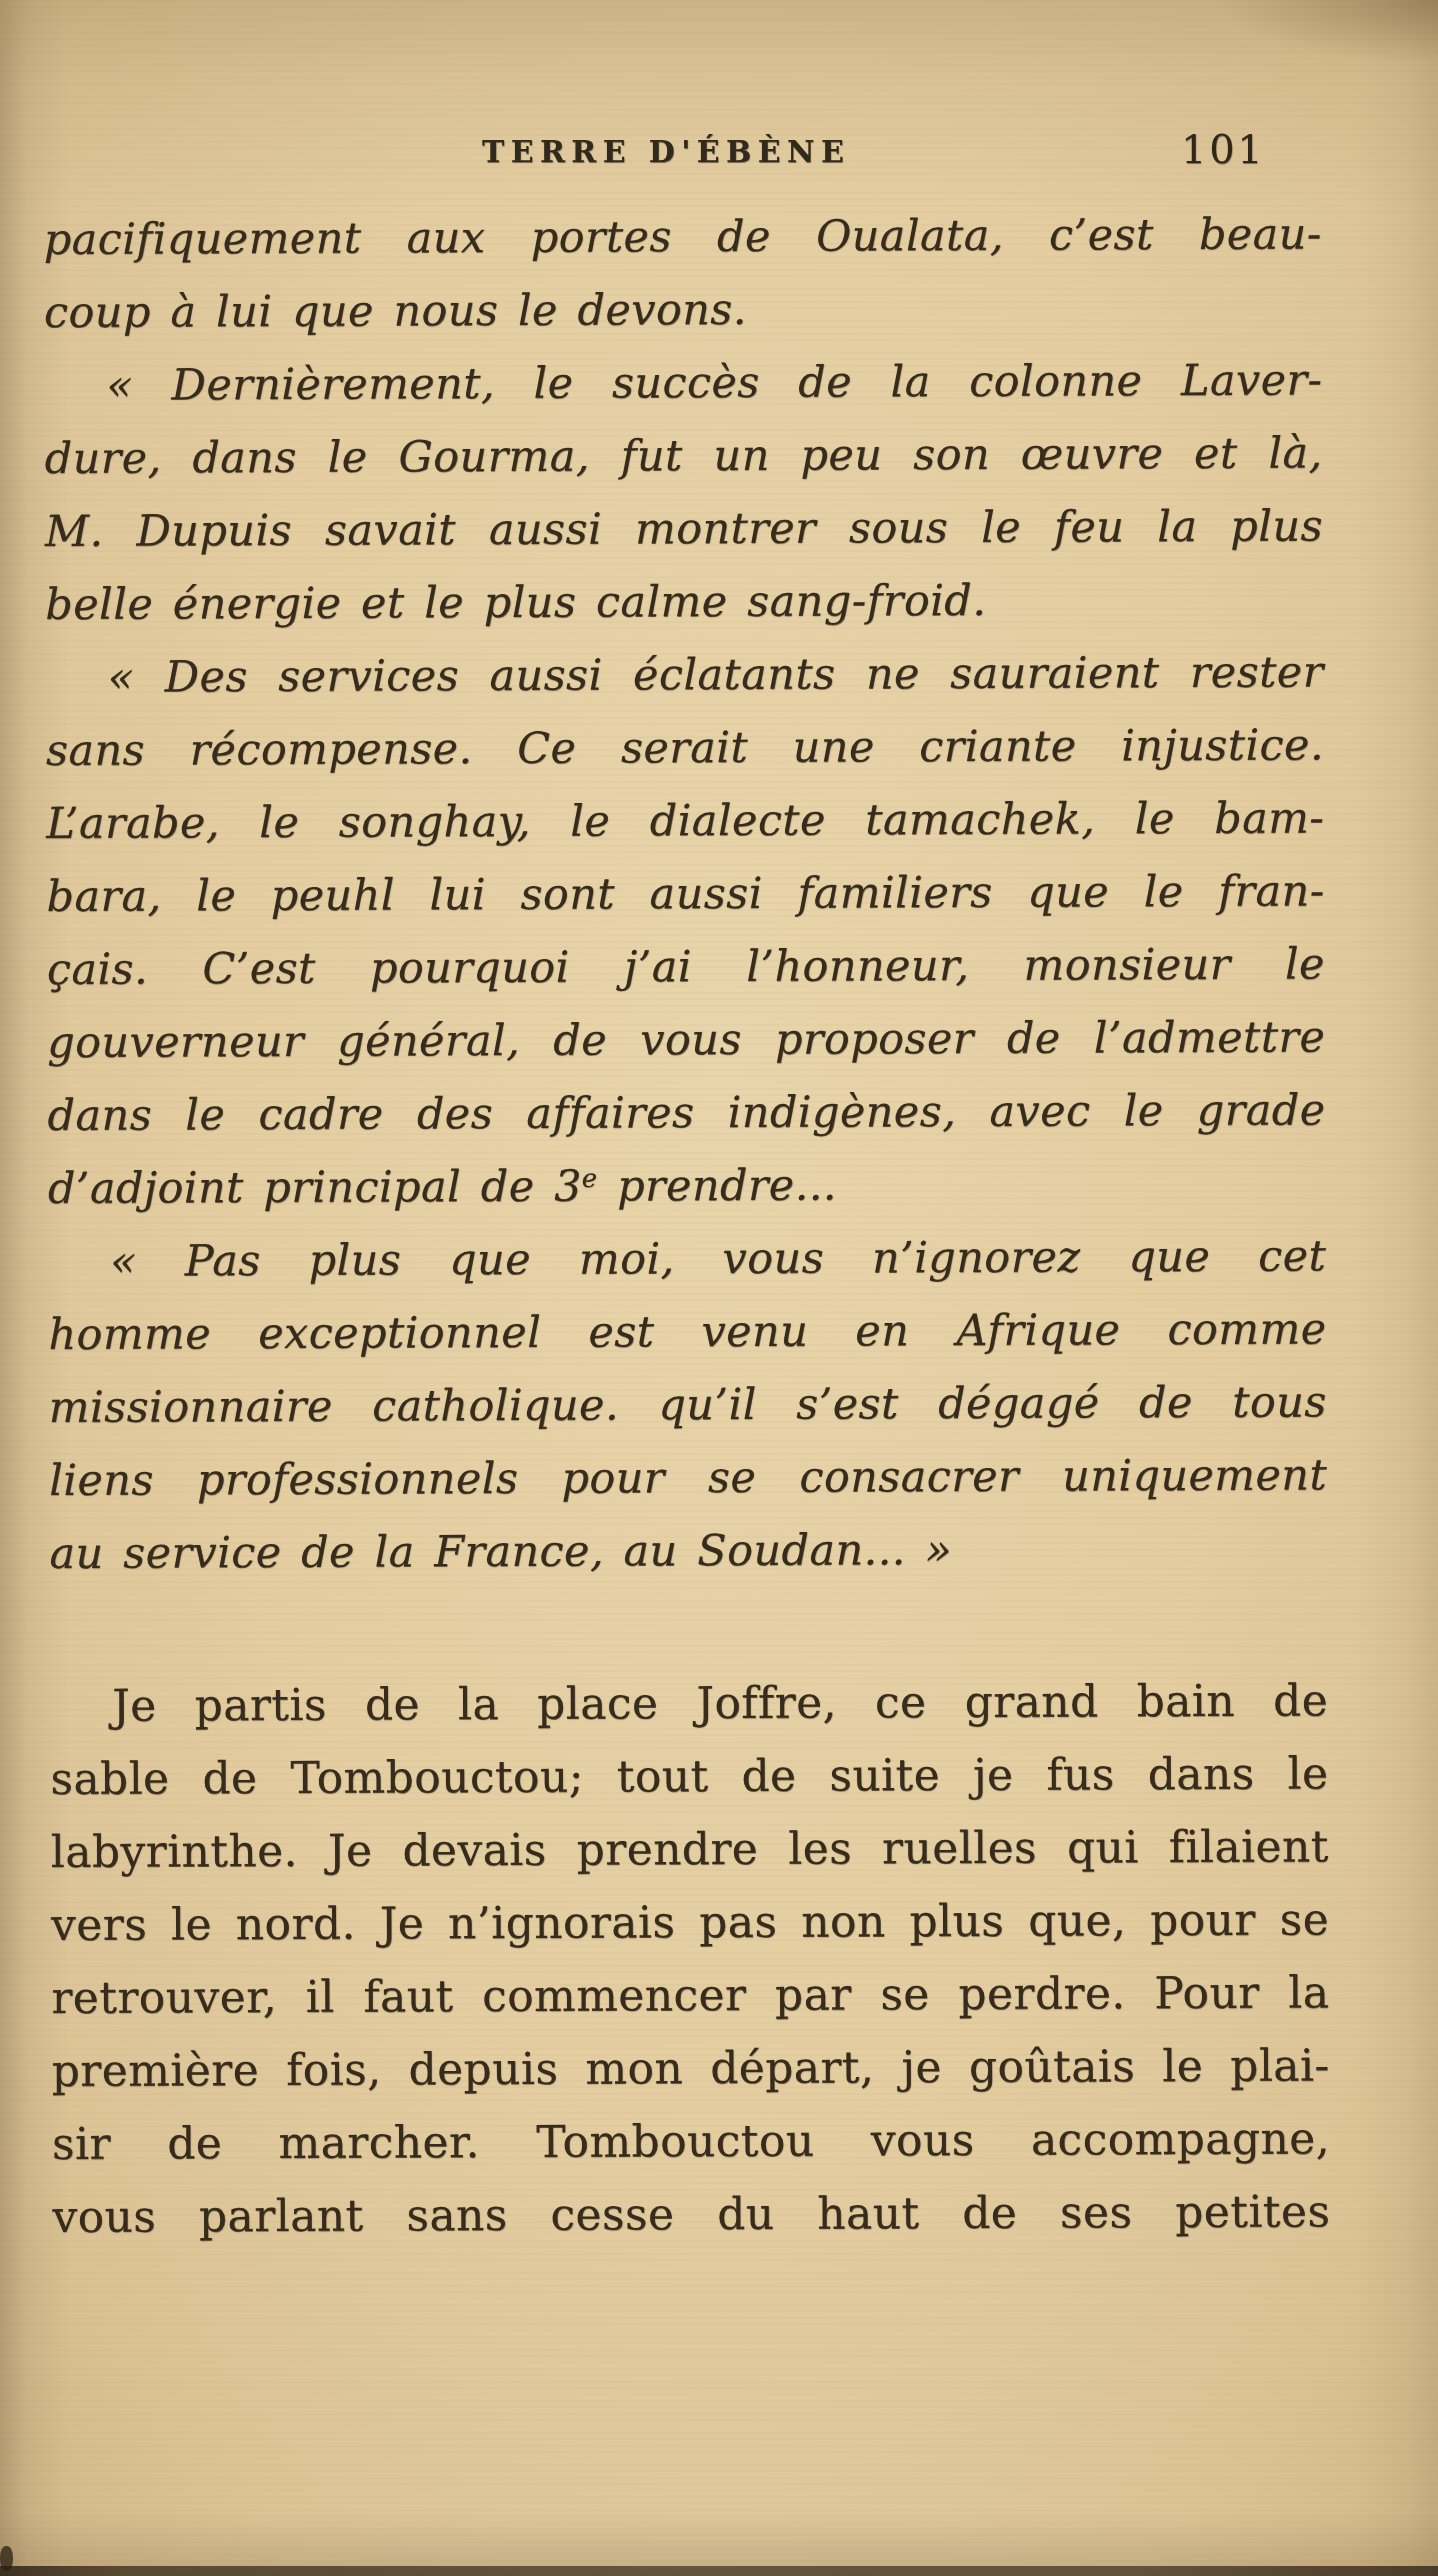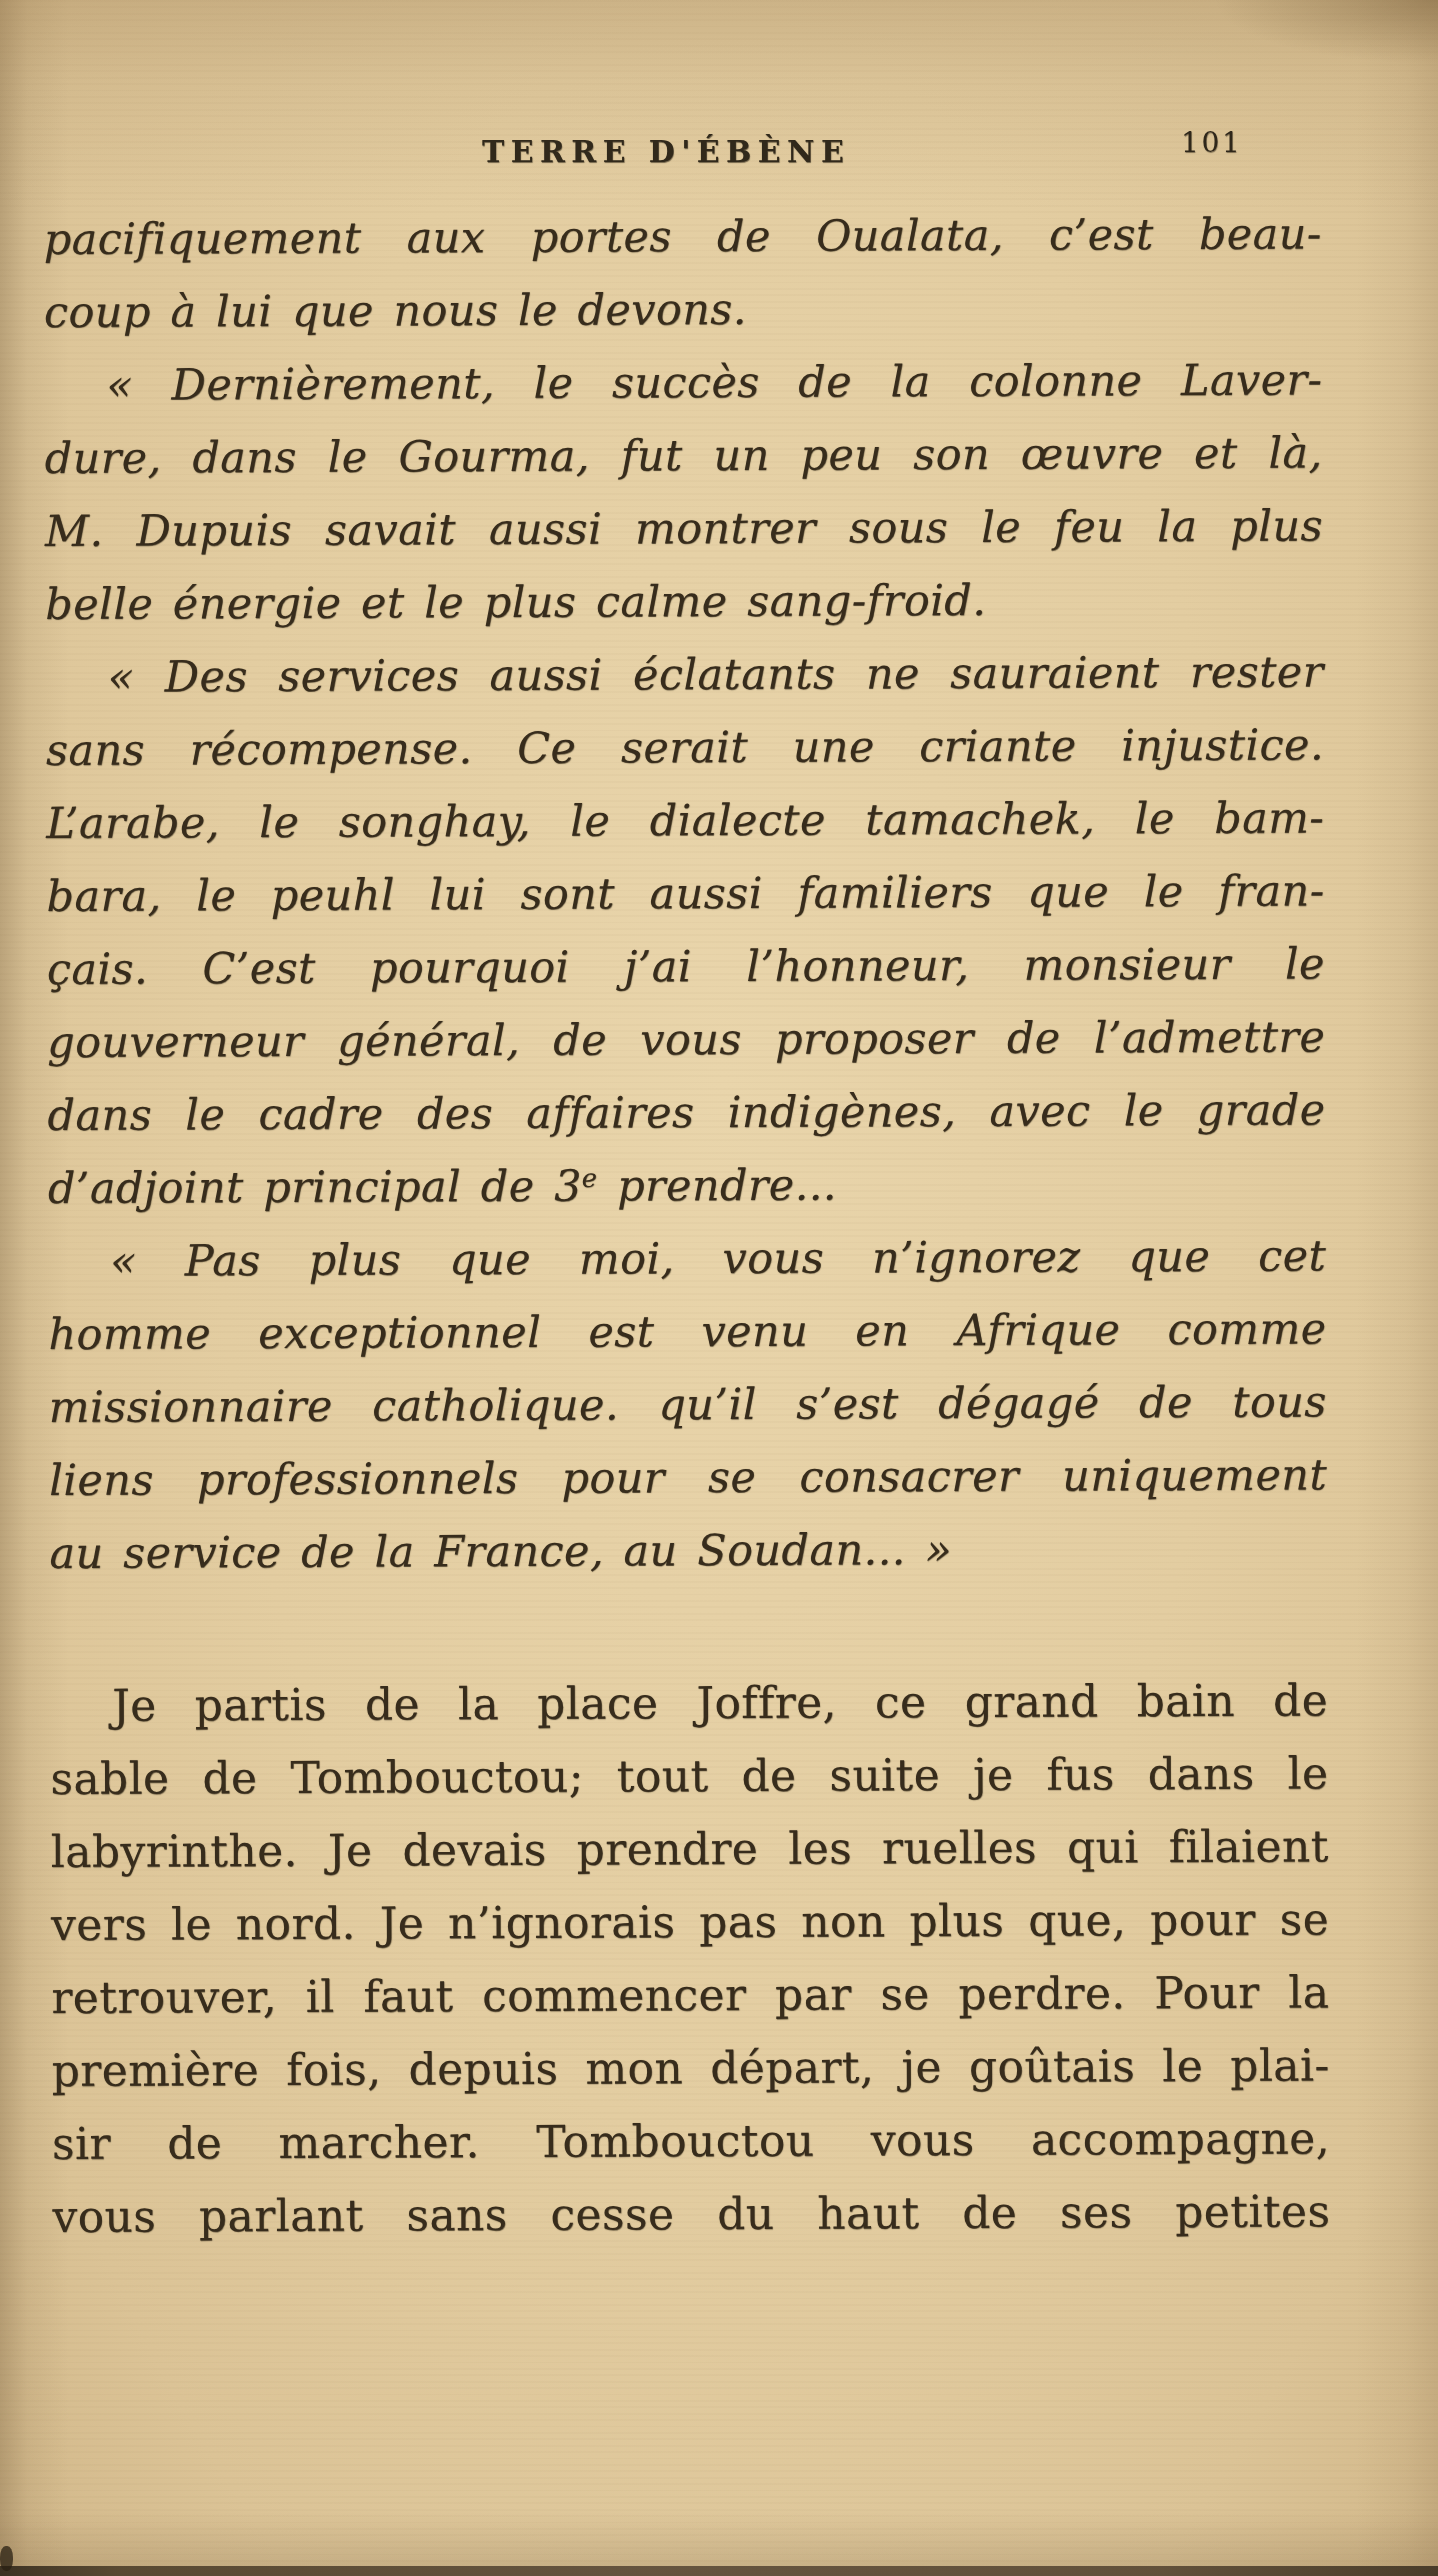--- a/index.html
+++ b/index.html
@@ -29,21 +29,21 @@
     font-weight: 700;
     letter-spacing: 6.4px;
     color: #31291b;
     text-shadow: 0.5px 0.6px 0.9px rgba(44,35,20,.6);
   }
 
   .page-number {
     position: absolute;
     left: 1181px;
     top: 126px;
-    font-size: 28px;
+    font-size: 40px;
     letter-spacing: 2.7px;
     color: #2f271a;
     text-shadow: 0.5px 0.6px 0.9px rgba(44,35,20,.55);
   }
 
   .text-block {
     position: absolute;
     top: 203px;
     left: 48px;
     width: 1278px;

